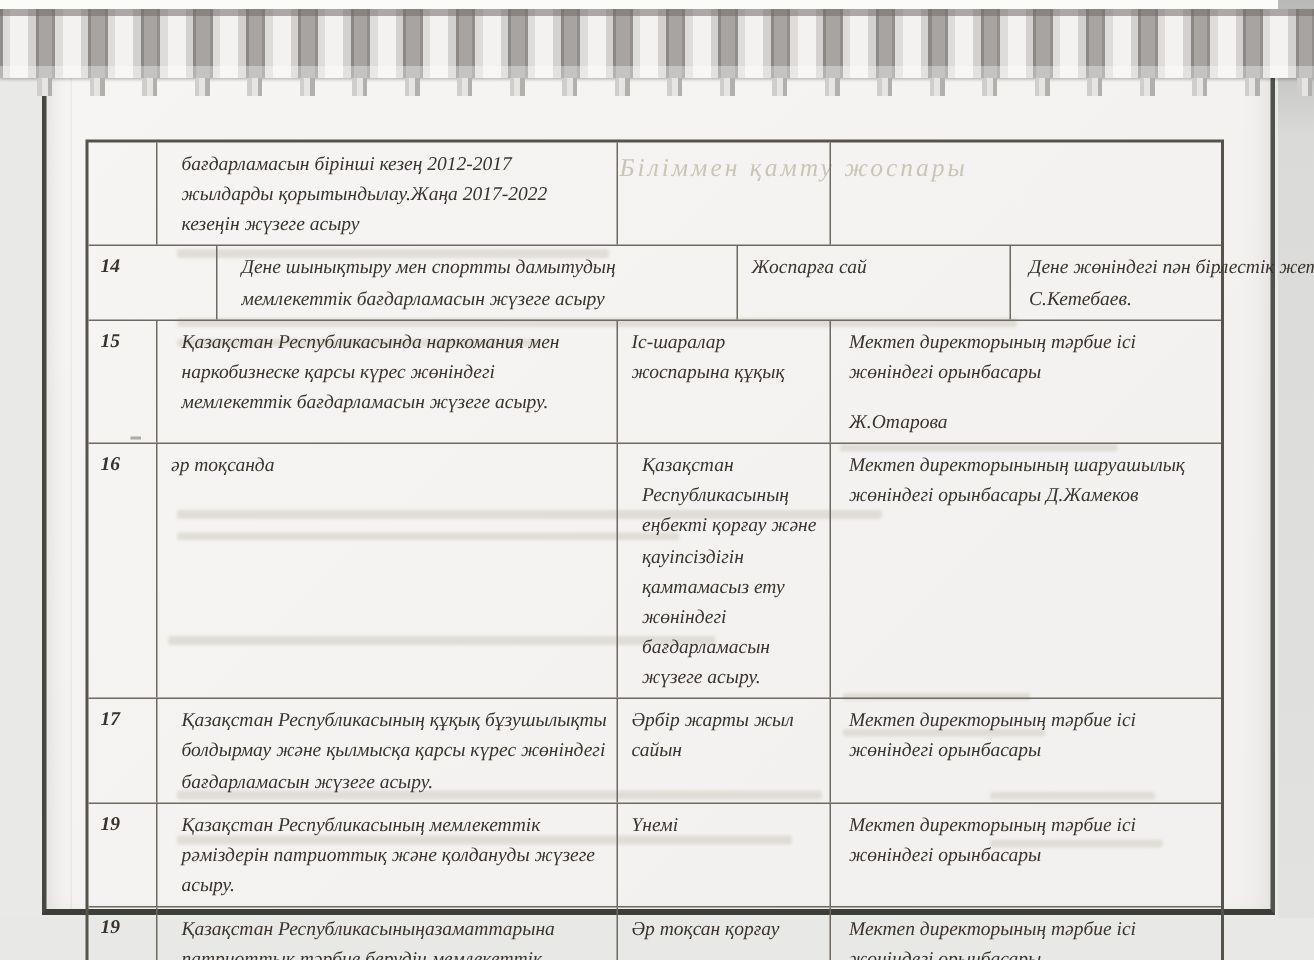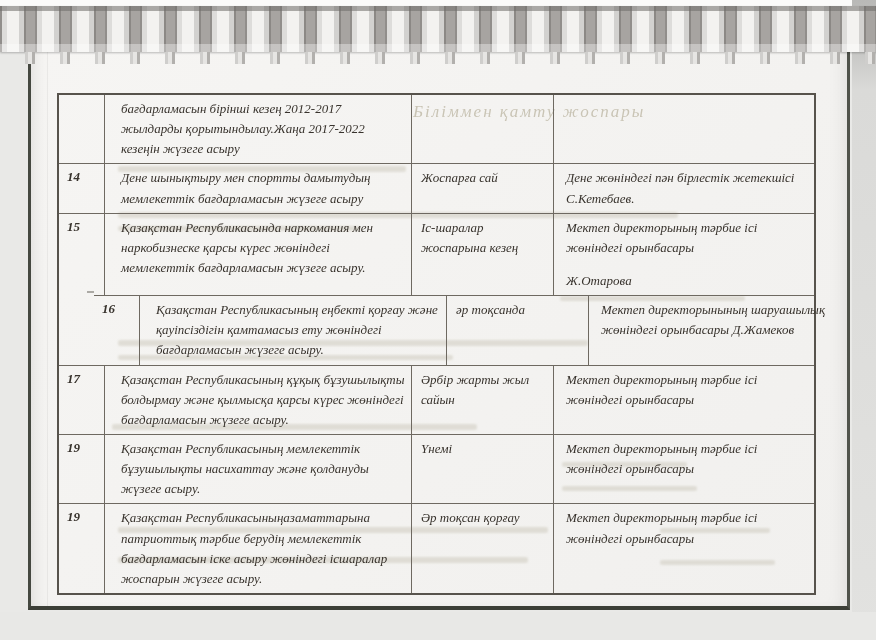--- a/index.html
+++ b/index.html
@@ -38,21 +38,21 @@
   .row{display:grid;grid-template-columns:45px 307px 142px 261px;}
   .row + .row{border-top:1px solid #6e6961;}
   .cell{border-left:1px solid #6e6961;box-sizing:border-box;padding:4px 8px 4px 12px;}
   .cell:first-child{border-left:none;}
   .cell.no{padding:3px 3px 0 8px;font-weight:bold;}
   .cell.task{padding-left:16px;padding-right:6px;}
   .cell.timing{padding-left:9px;padding-right:6px;}
   .cell.resp{padding-left:12px;}
   .resp2{margin-top:13px;}
   .resp2:empty{display:none;}
-  .r0{min-height:40px;}.r1{min-height:42px;}.r2{min-height:63px;}.r3{min-height:62px;margin-left:35px;}
+  .r0{min-height:40px;}.r1{min-height:42px;gap:40px;}.r2{min-height:63px;}.r3{min-height:62px;}
   .r4{min-height:65px;}.r5{min-height:68px;}.r6{min-height:74px;}
 </style>
 </head>
 <body>
 
 <div class="scan">
   <div class="top-strip"></div>
   <div class="right-strip"></div>
   <div class="bottom-strip"></div>
 
@@ -90,47 +90,47 @@
         <div class="cell task">Дене шынықтыру мен спортты дамытудың мемлекеттік бағдарламасын жүзеге асыру</div>
         <div class="cell timing">Жоспарға сай</div>
         <div class="cell resp">
           <div>Дене жөніндегі пән бірлестік жетекшісі С.Кетебаев.</div>
 
         </div>
       </div>
       <div class="row r2">
         <div class="cell no">15</div>
         <div class="cell task">Қазақстан Республикасында наркомания мен наркобизнеске қарсы күрес жөніндегі мемлекеттік бағдарламасын жүзеге асыру.</div>
-        <div class="cell timing">Іс-шаралар жоспарына кезең</div>
+        <div class="cell timing">Іс-шаралар жоспарына құқық</div>
         <div class="cell resp">
           <div>Мектеп директорының тәрбие ісі жөніндегі орынбасары</div>
           <div class="resp2">Ж.Отарова</div>
         </div>
       </div>
       <div class="row r3">
         <div class="cell no">16</div>
+        <div class="cell timing">әр тоқсанда</div>
         <div class="cell task">Қазақстан Республикасының еңбекті қорғау және қауіпсіздігін қамтамасыз ету жөніндегі бағдарламасын жүзеге асыру.</div>
-        <div class="cell timing">әр тоқсанда</div>
         <div class="cell resp">
           <div>Мектеп директорынының шаруашылық жөніндегі орынбасары Д.Жамеков</div>
 
         </div>
       </div>
       <div class="row r4">
         <div class="cell no">17</div>
         <div class="cell task">Қазақстан Республикасының құқық бұзушылықты болдырмау және қылмысқа қарсы күрес жөніндегі бағдарламасын жүзеге асыру.</div>
         <div class="cell timing">Әрбір жарты жыл сайын</div>
         <div class="cell resp">
           <div>Мектеп директорының тәрбие ісі жөніндегі орынбасары</div>
 
         </div>
       </div>
       <div class="row r5">
         <div class="cell no">19</div>
-        <div class="cell task">Қазақстан Республикасының мемлекеттік бұзушылықты насихаттау және қолдануды жүзеге асыру.</div>
+        <div class="cell task">Қазақстан Республикасының мемлекеттік рәміздерін патриоттық және қолдануды жүзеге асыру.</div>
         <div class="cell timing">Үнемі</div>
         <div class="cell resp">
           <div>Мектеп директорының тәрбие ісі жөніндегі орынбасары</div>
 
         </div>
       </div>
       <div class="row r6">
         <div class="cell no">19</div>
         <div class="cell task">Қазақстан Республикасыныңазаматтарына патриоттық тәрбие берудің мемлекеттік бағдарламасын іске асыру жөніндегі ісшаралар жоспарын жүзеге асыру.</div>
         <div class="cell timing">Әр тоқсан қорғау</div>

